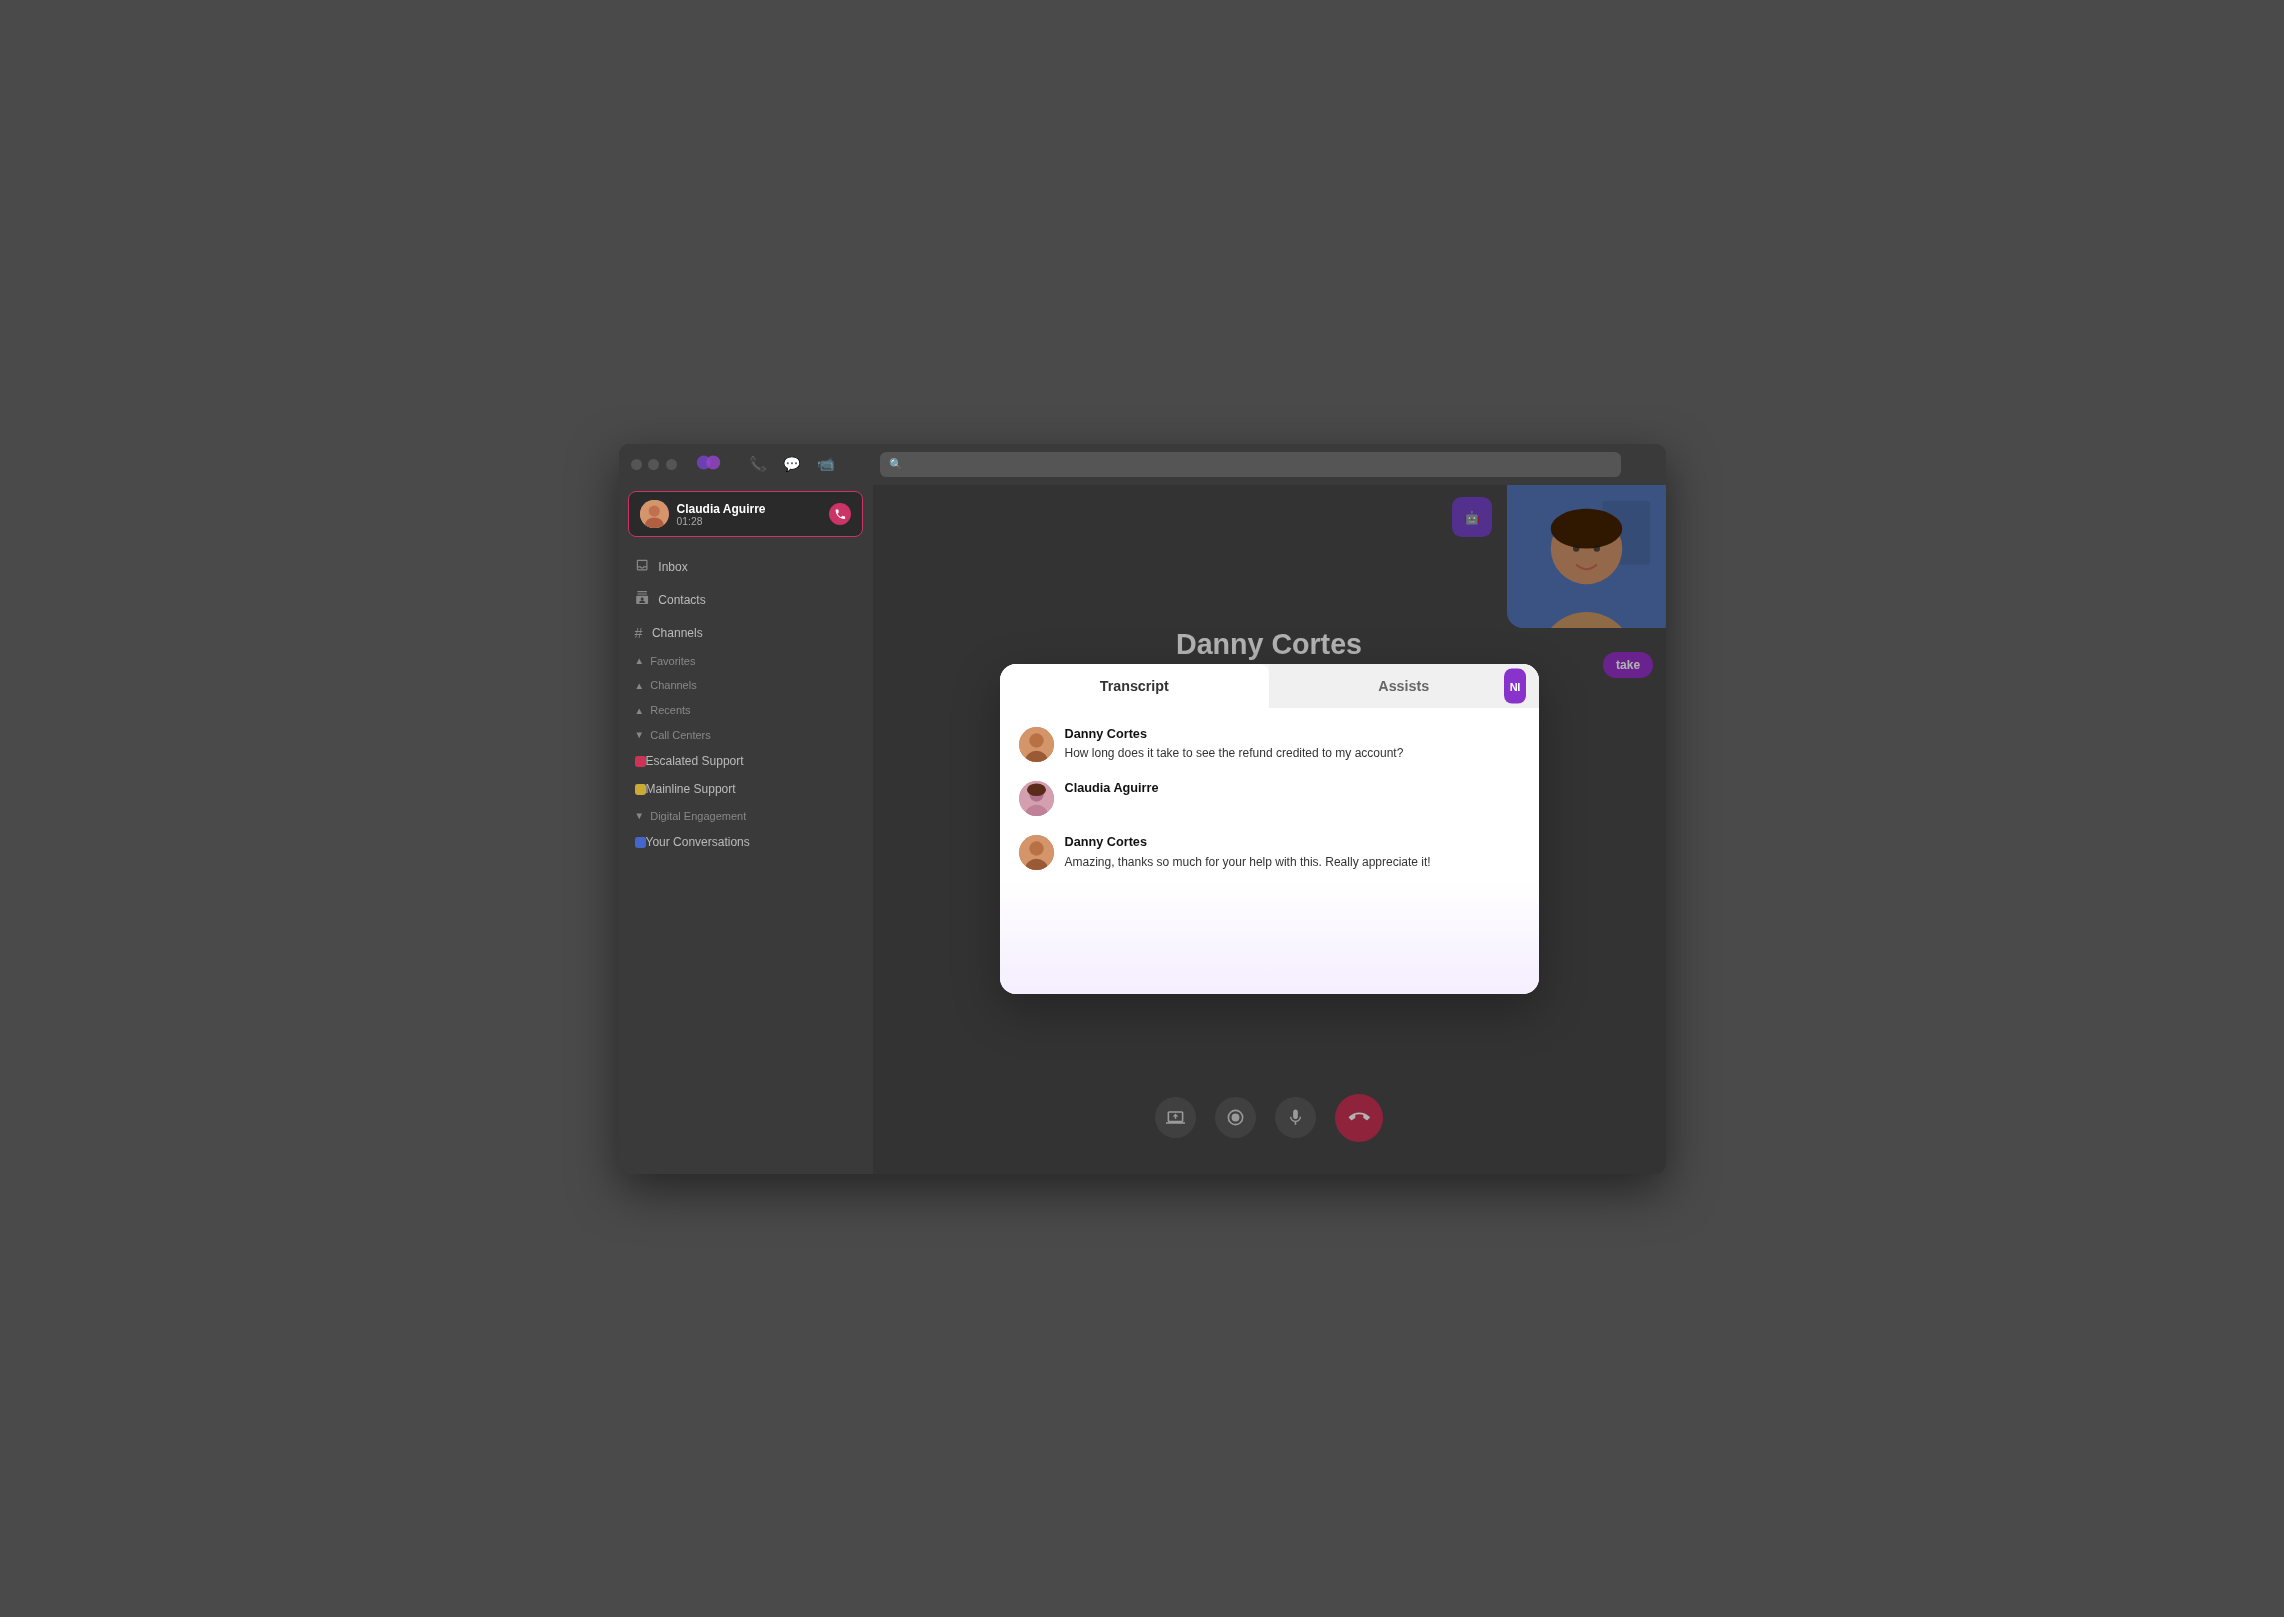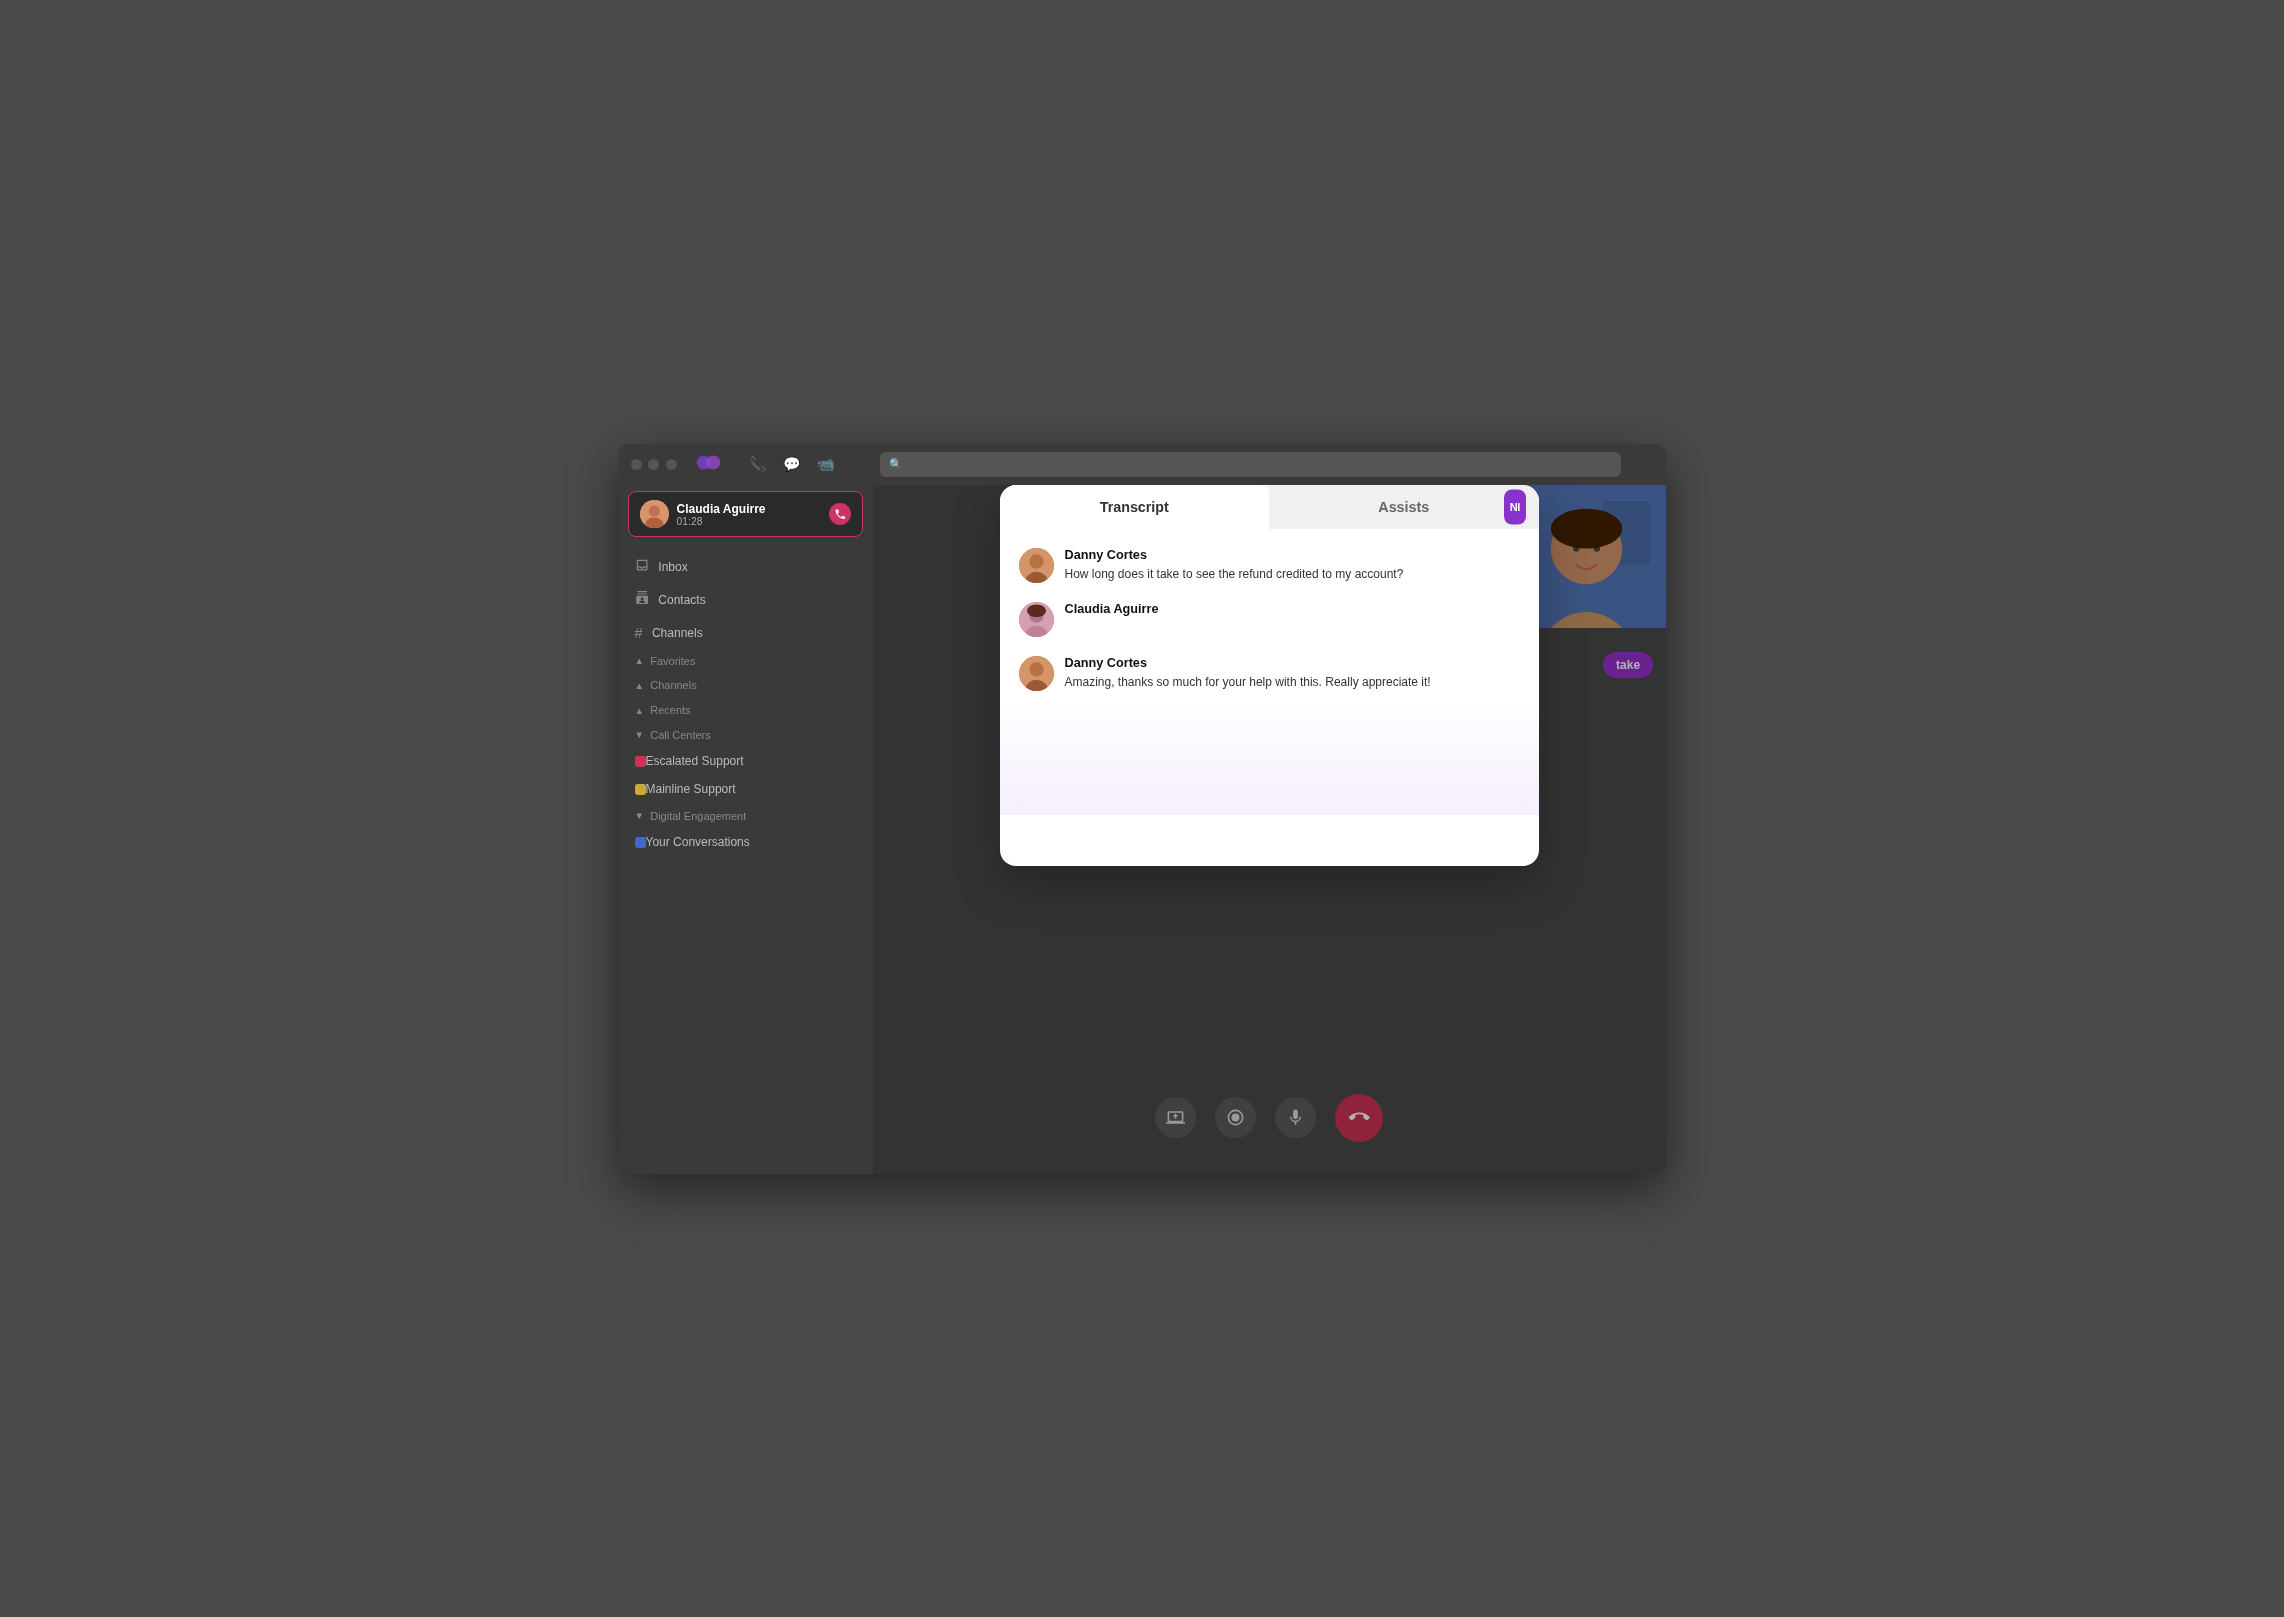--- a/index.html
+++ b/index.html
@@ -313,20 +313,21 @@
 
     
     .modal-overlay {
       position: absolute;
       top: 0;
       left: 0;
       right: 0;
       bottom: 0;
       background: rgba(0,0,0,0.3);
       display: flex;
+      align-items: center;
       justify-content: center;
       z-index: 100;
     }
 
     .modal {
       background: white;
       border-radius: 16px;
       width: 539px;
       max-height: 381px;
       overflow: hidden;

